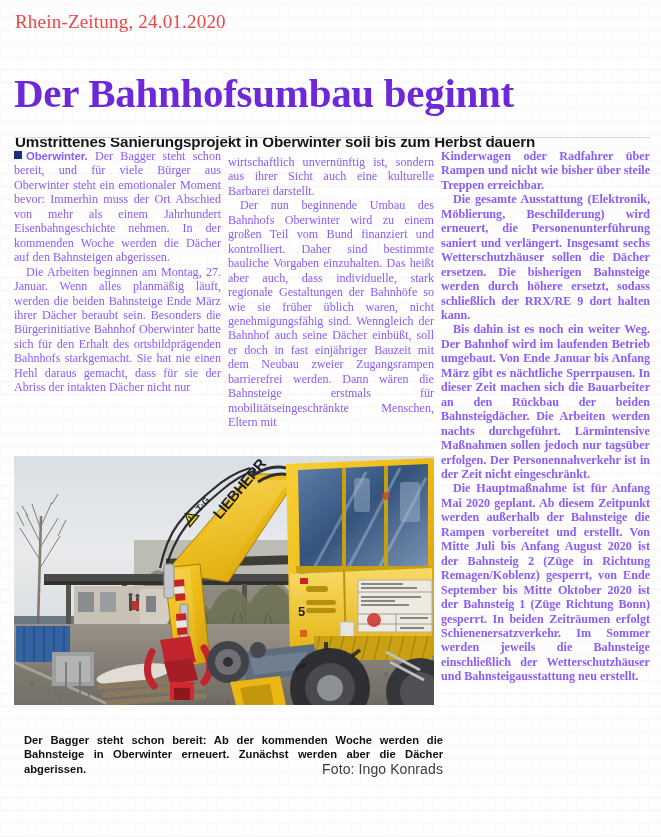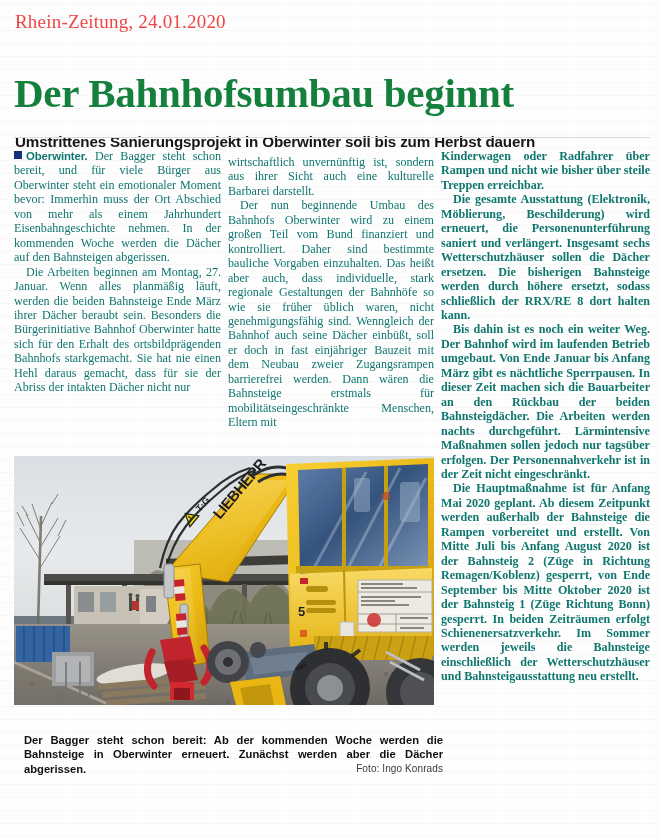--- a/index.html
+++ b/index.html
@@ -44,21 +44,21 @@
   .headline {
     position: absolute;
     left: 14px;
     top: 43px;
     width: 640px;
     font-family: "Liberation Serif", serif;
     font-weight: bold;
     font-size: 41px;
     line-height: 46px;
     letter-spacing: -0.3px;
-    color: #15803d;
+    color: #6d28d9;
     white-space: nowrap;
   }
   .subhead {
     position: absolute;
     left: 15px;
     top: 119px;
     width: 640px;
     font-family: "Liberation Sans", sans-serif;
     font-weight: bold;
     font-size: 15.2px;
@@ -77,21 +77,21 @@
   }
 
   
   .col {
     position: absolute;
     font-family: "Liberation Serif", serif;
     font-size: 12.1px;
     line-height: 14.45px;
     text-align: justify;
     text-justify: inter-word;
-    color: #0f766e;
+    color: #8b5cf6;
     hyphens: manual;
   }
   .col p { margin: 0; }
   .col p + p { text-indent: 12px; }
 
   #col-1 { left: 14px;  top: 149px; width: 207px; }
   #col-2 { left: 228px; top: 155px; width: 206px; }
   #col-3 { left: 441px; top: 149px; width: 209px; font-weight: bold; }
 
   .dateline-bullet {
@@ -134,21 +134,21 @@
     color: #101014;
     text-align: justify;
     margin-top: 20px;
   }
   .credit {
     position: absolute;
     right: 0;
     top: 28.8px;
     font-family: "Liberation Sans", sans-serif;
     font-weight: normal;
-    font-size: 10px;
+    font-size: 14px;
     color: #3a3a3a;
     letter-spacing: .1px;
   }
 </style>
 </head>
 <body>
 
 <div class="page">
 
   <div class="paper-noise"></div>
@@ -169,21 +169,21 @@
     <p><span>Die Arbeiten beginnen am Montag, 27. Januar. Wenn alles planmäßig läuft, werden die beiden Bahnsteige Ende März ihrer Dächer beraubt sein. Besonders die Bürgerinitiative Bahnhof Oberwinter hatte sich für den Erhalt des ortsbildprägenden Bahnhofs starkgemacht. Sie hat nie einen Hehl daraus gemacht, dass für sie der Abriss der intakten Dächer nicht nur</span></p>
   </div>
 
   <div class="col" id="col-2">
     <p><span>wirtschaftlich unvernünftig ist, sondern aus ihrer Sicht auch eine kulturelle Barbarei darstellt.</span></p>
     <p><span>Der nun beginnende Umbau des Bahnhofs Oberwinter wird zu einem großen Teil vom Bund finanziert und kontrolliert. Daher sind bestimmte bauliche Vorgaben einzuhalten. Das heißt aber auch, dass individuelle, stark regionale Gestaltungen der Bahnhöfe so wie sie früher üblich waren, nicht genehmigungsfähig sind. Wenngleich der Bahnhof auch seine Dächer einbüßt, soll er doch in fast einjähriger Bauzeit mit dem Neubau zweier Zugangsrampen barrierefrei werden. Dann wären die Bahnsteige erstmals für mobilitätseingeschränkte Menschen, Eltern mit</span></p>
   </div>
 
   <div class="col" id="col-3">
     <p><span>Kinderwagen oder Radfahrer über Rampen und nicht wie bisher über steile Treppen erreichbar.</span></p>
-    <p><span>Die gesamte Ausstattung (Elektronik, Möblierung, Beschilderung) wird erneuert, die Personenunterführung saniert und verlängert. Insgesamt sechs Wetterschutzhäuser sollen die Dächer ersetzen. Die bisherigen Bahnsteige werden durch höhere ersetzt, sodass schließlich der RRX/RE 8 dort halten kann.</span></p>
+    <p><span>Die gesamte Ausstattung (Elektronik, Möblierung, Beschilderung) wird erneuert, die Personenunterführung saniert und verlängert. Insgesamt sechs Wetterschutzhäuser sollen die Dächer ersetzen. Die bisherigen Bahnsteige werden durch höhere ersetzt, sodass schließlich der RRX/RE 9 dort halten kann.</span></p>
     <p><span>Bis dahin ist es noch ein weiter Weg. Der Bahnhof wird im laufenden Betrieb umgebaut. Von Ende Januar bis Anfang März gibt es nächtliche Sperrpausen. In dieser Zeit machen sich die Bauarbeiter an den Rückbau der beiden Bahnsteigdächer. Die Arbeiten werden nachts durchgeführt. Lärmintensive Maßnahmen sollen jedoch nur tagsüber erfolgen. Der Personennahverkehr ist in der Zeit nicht eingeschränkt.</span></p>
     <p><span>Die Hauptmaßnahme ist für Anfang Mai 2020 geplant. Ab diesem Zeitpunkt werden außerhalb der Bahnsteige die Rampen vorbereitet und erstellt. Von Mitte Juli bis Anfang August 2020 ist der Bahnsteig 2 (Züge in Richtung Remagen/Koblenz) gesperrt, von Ende September bis Mitte Oktober 2020 ist der Bahnsteig 1 (Züge Richtung Bonn) gesperrt. In beiden Zeiträumen erfolgt Schienenersatzverkehr. Im Sommer werden jeweils die Bahnsteige einschließlich der Wetterschutzhäuser und Bahnsteigausstattung neu erstellt.</span></p>
   </div>
 
   <figure class="photo-wrap" style="margin:0">
     <svg viewBox="0 0 420 249" xmlns="http://www.w3.org/2000/svg">
       <defs>
         <linearGradient id="skyG" x1="0" y1="0" x2="0" y2="1">
           <stop offset="0%" stop-color="#dfe6ec"></stop>
           <stop offset="60%" stop-color="#eef2f5"></stop>

